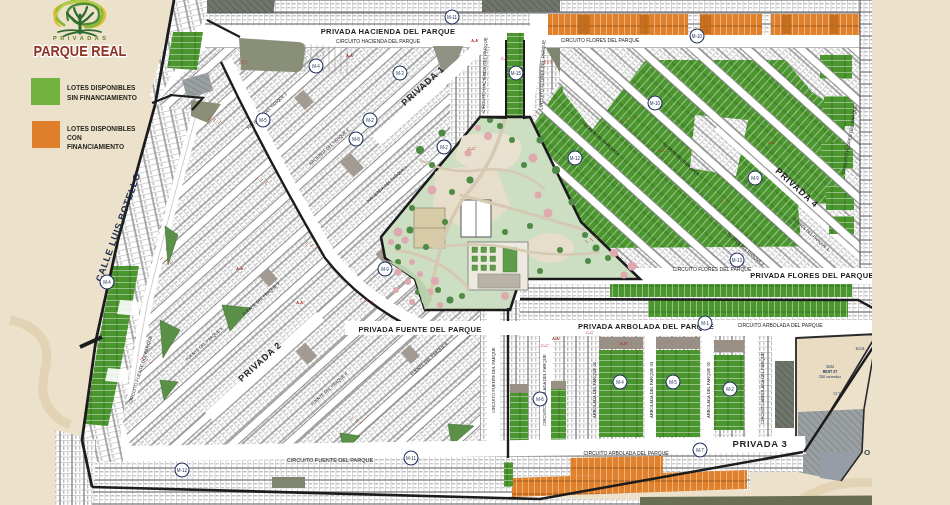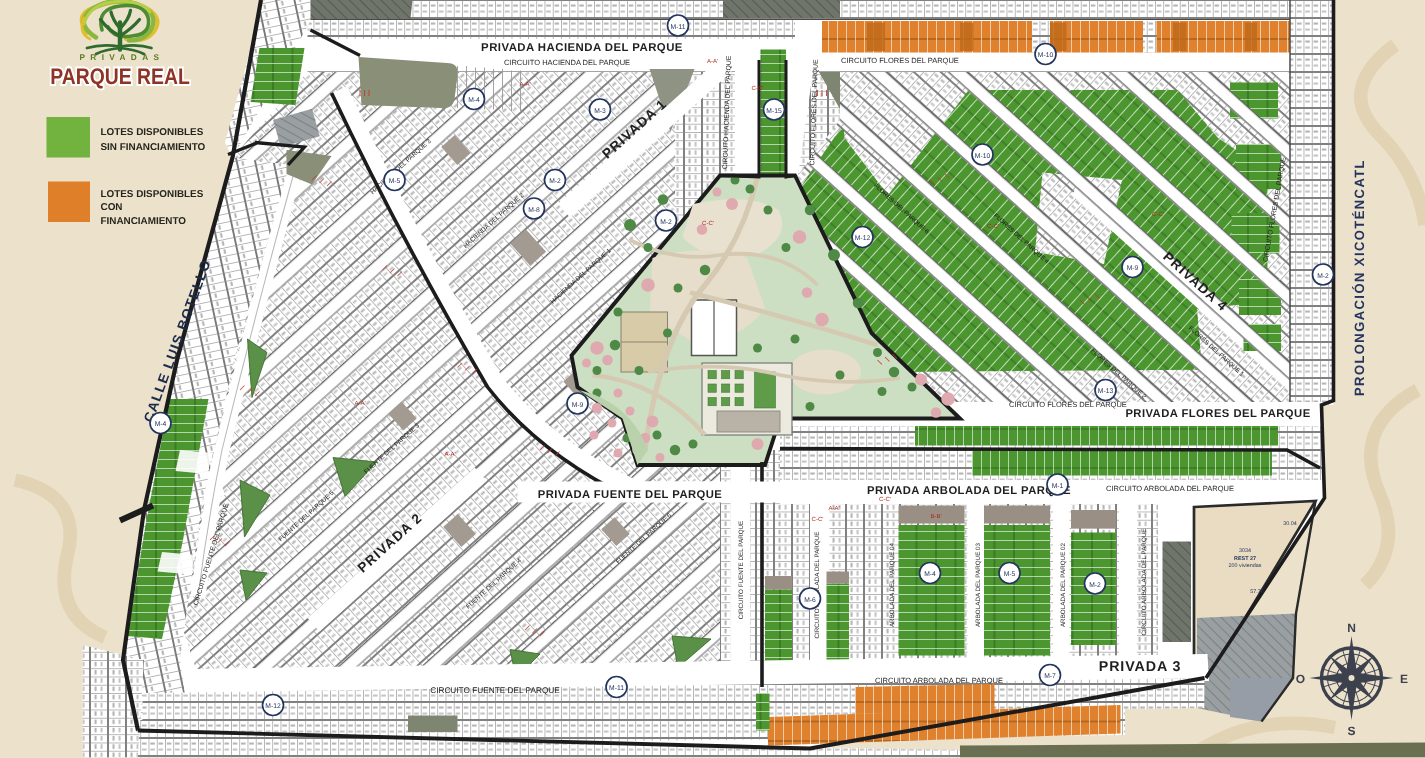--- a/index.html
+++ b/index.html
@@ -1,16 +1,16 @@
 <!DOCTYPE html>
 <html><head>
 <meta charset="utf-8">
 <style>
   html,body{margin:0;padding:0;background:#ece1cb;}
-  #wrap{position:relative;width:950px;height:505px;overflow:hidden;font-family:"Liberation Sans",sans-serif;}
+  #wrap{position:relative;width:872px;height:505px;overflow:hidden;font-family:"Liberation Sans",sans-serif;}
   svg{display:block;}
 </style>
 </head>
 <body>
 <div id="wrap">
 <svg width="950" height="505" viewBox="0 0 950 505" xmlns="http://www.w3.org/2000/svg">
 <defs>
   <pattern id="lotsH" width="5.5" height="12" patternUnits="userSpaceOnUse">
     <rect width="5.5" height="12" fill="#ffffff"></rect>
     <path d="M0 0H5.5 M0 12H5.5" stroke="#565656" stroke-width="1" fill="none"></path>

